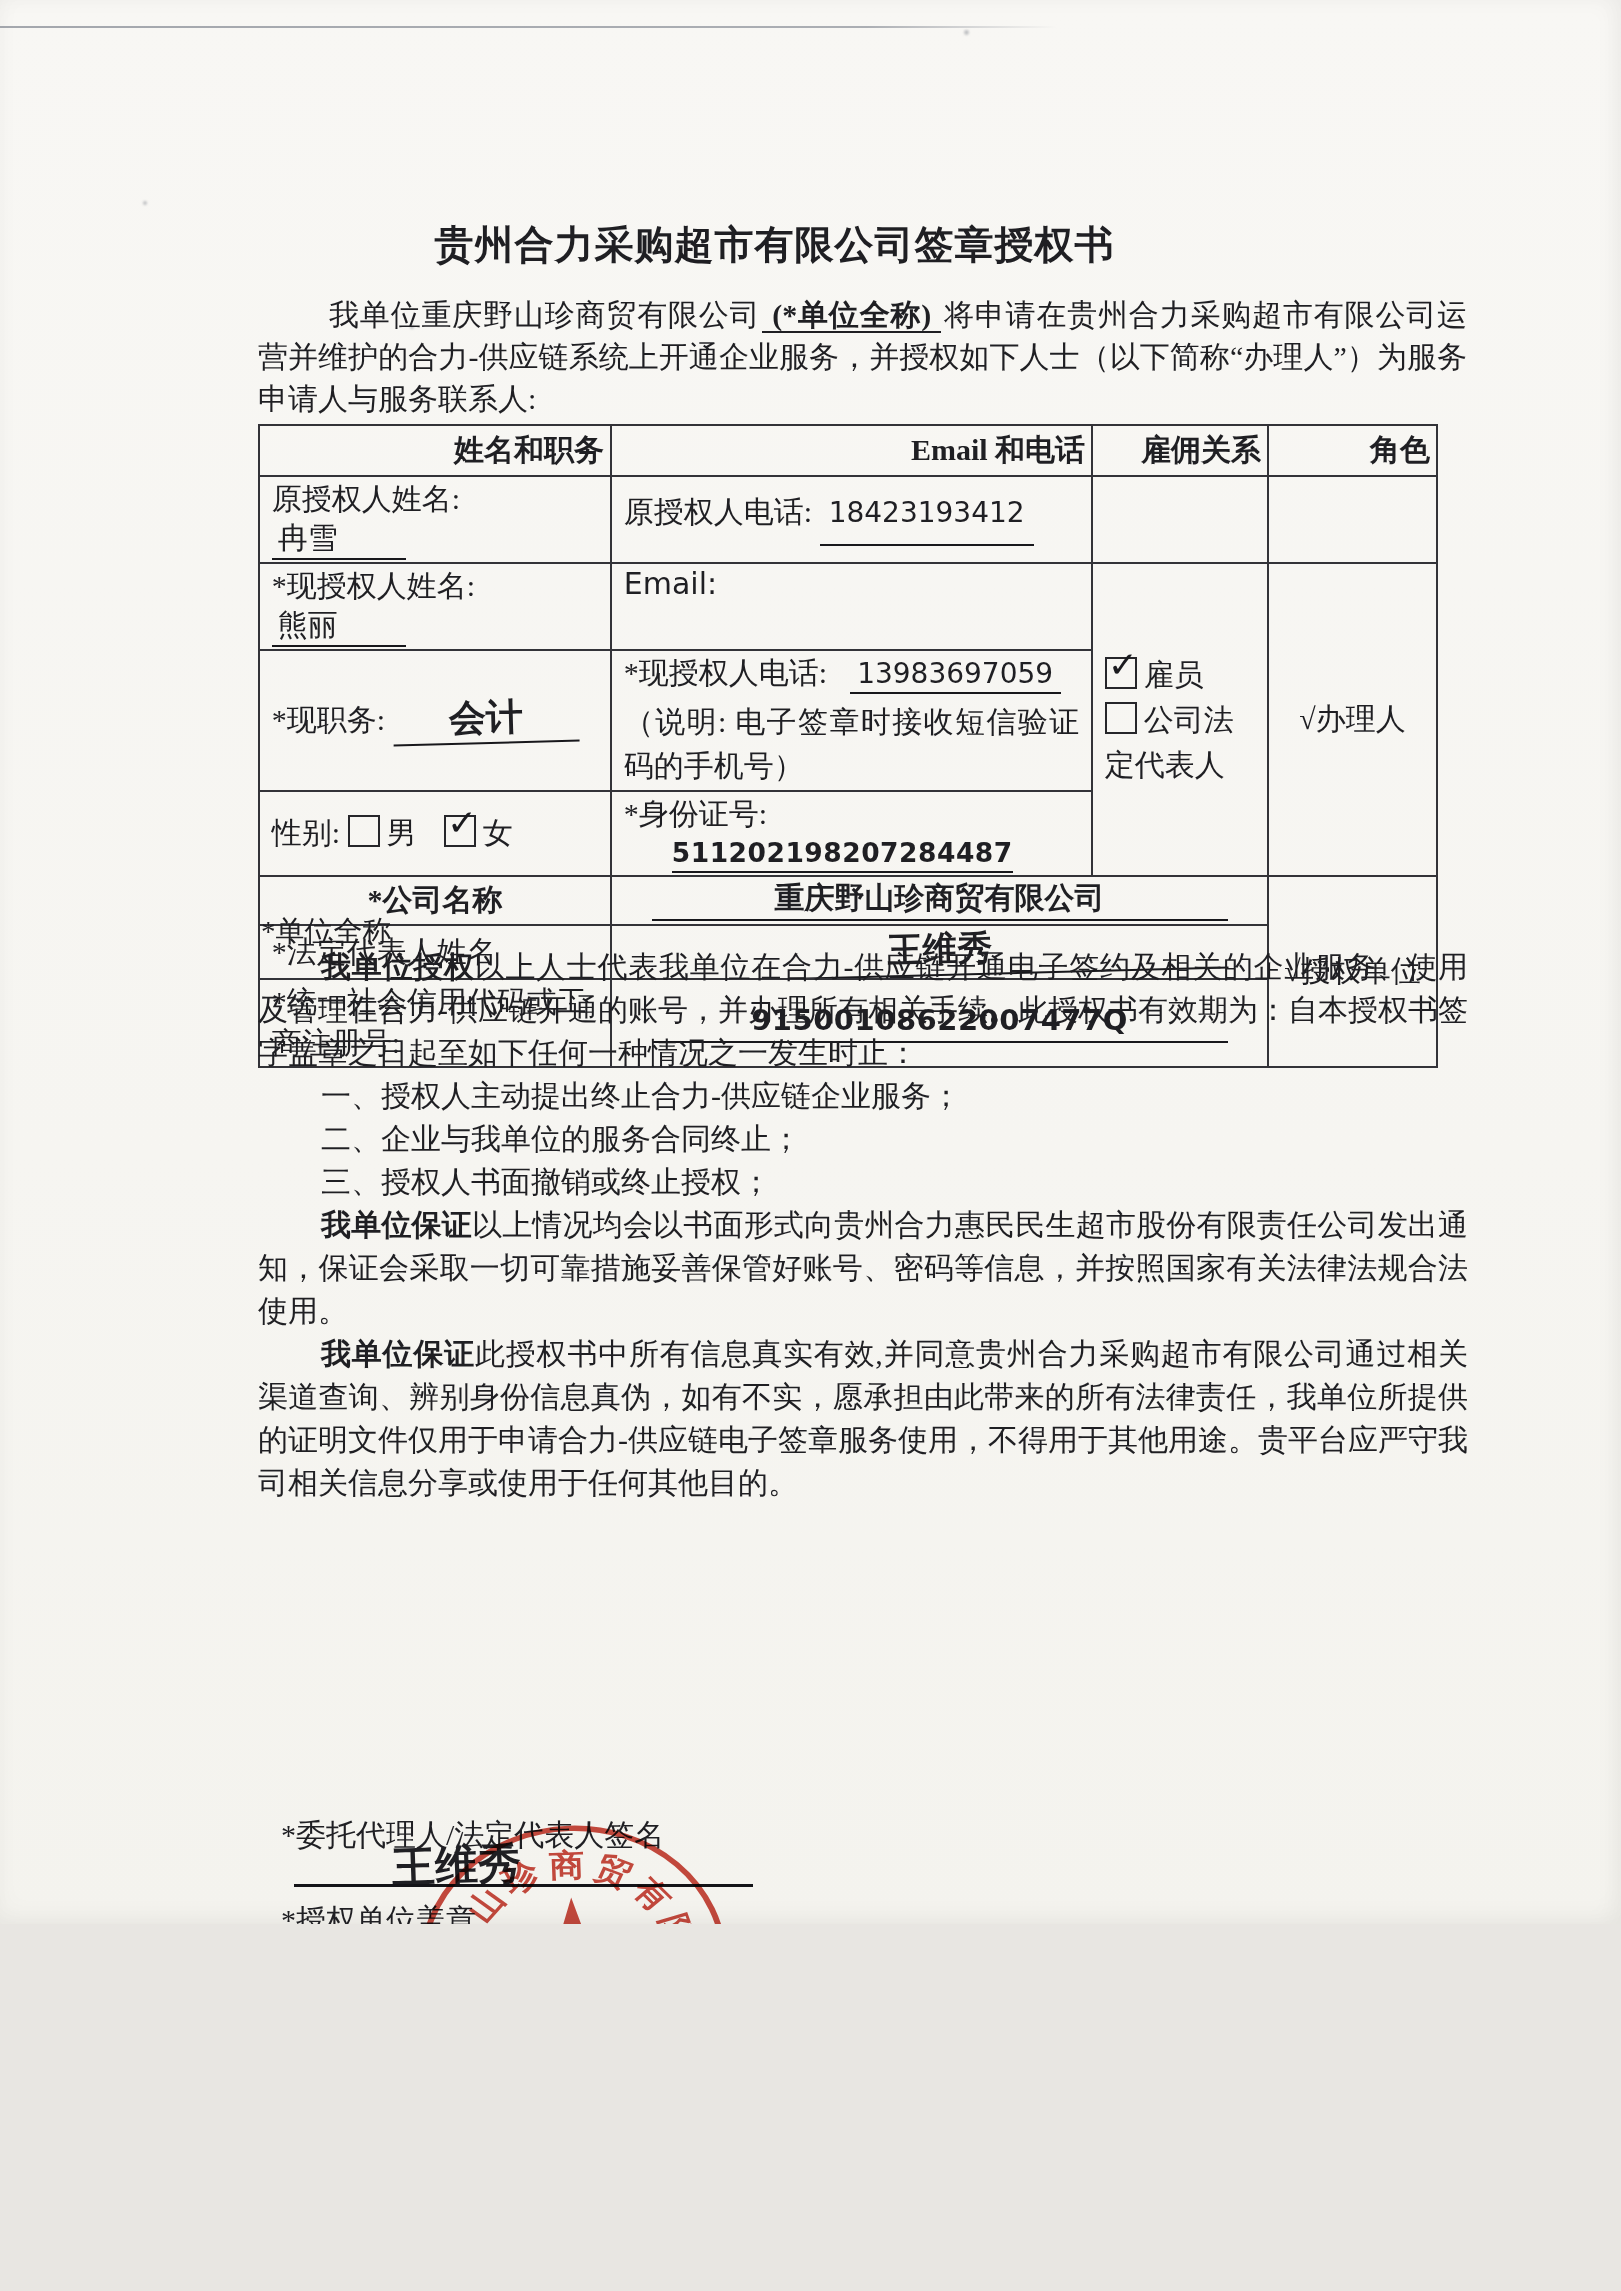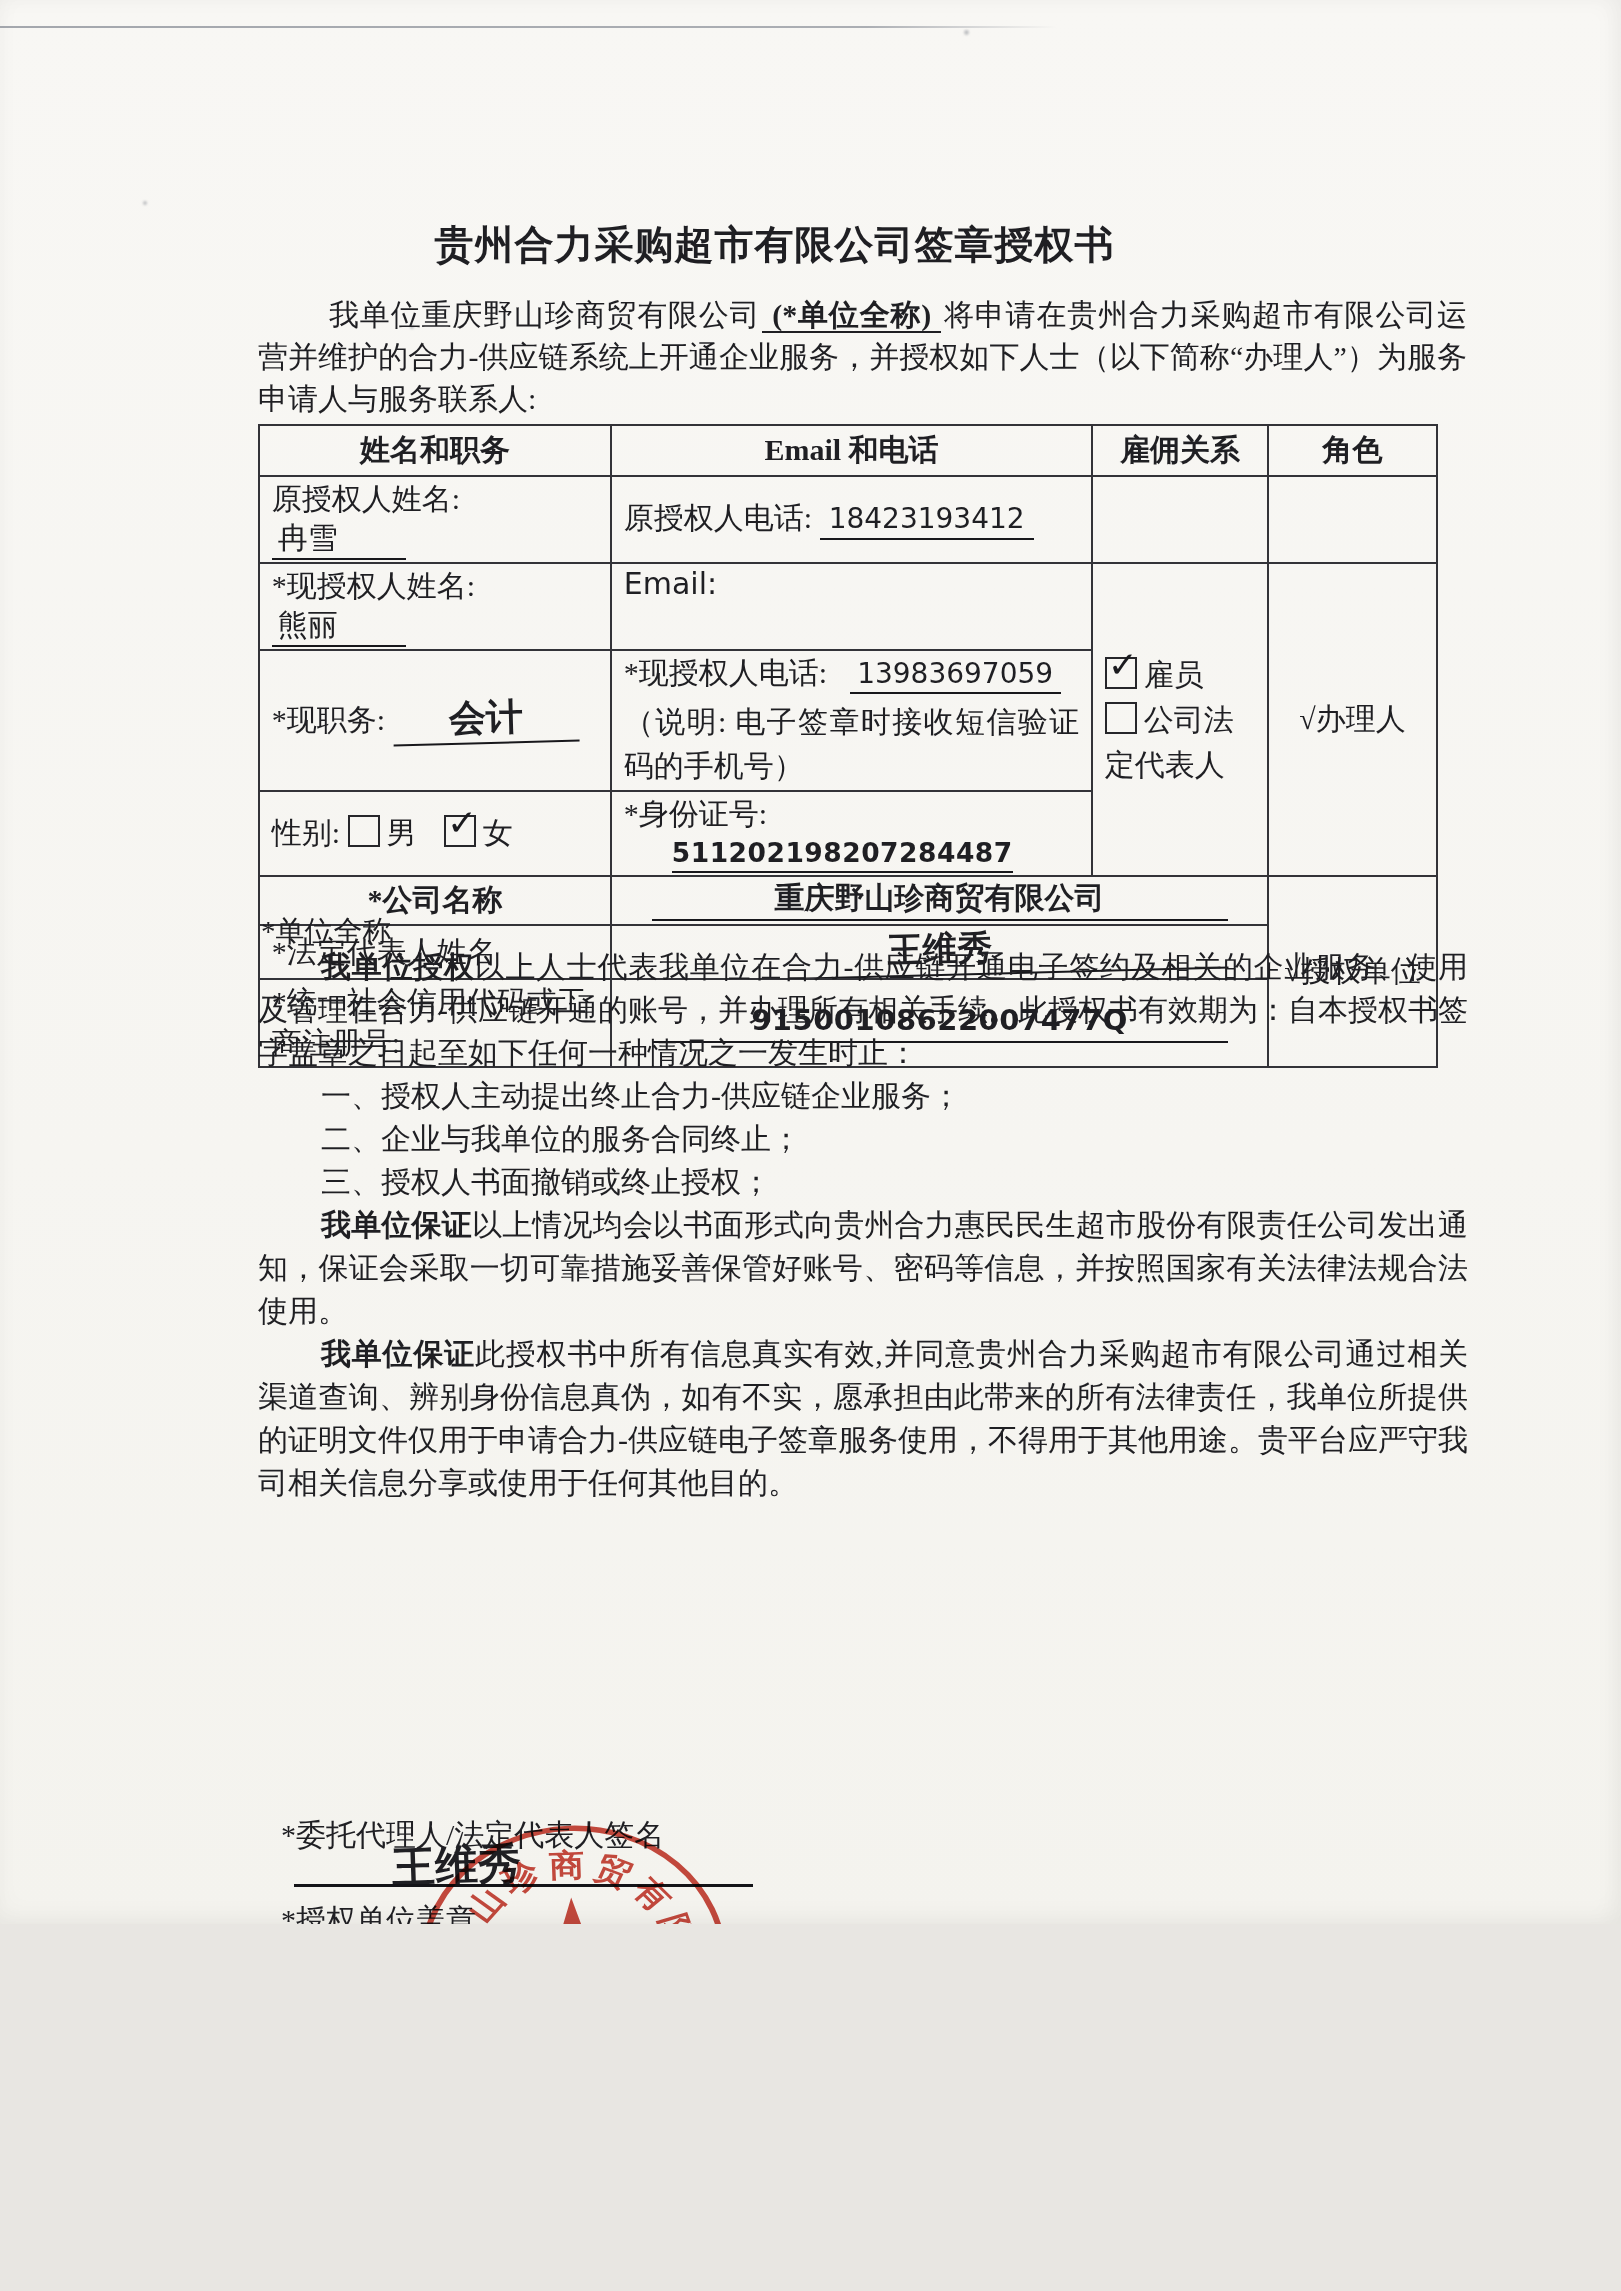--- a/index.html
+++ b/index.html
@@ -14,29 +14,29 @@
     background:linear-gradient(to right, rgba(108,114,126,.6) 0%, rgba(108,114,126,.55) 82%, rgba(108,114,126,0) 100%);}
   .speck{position:absolute; background:rgba(90,95,105,.35); border-radius:50%; filter:blur(1px);}
   .title{position:absolute; top:218px; left:0; width:1549px; margin:0;
     text-align:center; font-size:39px; font-weight:700; letter-spacing:1px;}
   .intro{position:absolute; top:294px; left:258px; width:1209px; margin:0;
     font-size:30px; line-height:42px; text-align:justify; text-indent:71px;}
   .ul-bold{font-weight:700; border-bottom:2.9px solid #1f1f23; padding:0 9.8px; margin:0 2px;}
 
   table.auth{position:absolute; left:258px; top:424px; border-collapse:collapse; table-layout:fixed;}
   table.auth td, table.auth th{border:2.5px solid #333338; padding:2px 11.8px; font-size:30px; overflow:hidden;}
-  table.auth th{font-weight:700; text-align:center; padding:3.9px 5.9px;}
+  table.auth th{font-weight:700; text-align:right; padding:3.9px 5.9px;}
   tr.h45{height:44px;} tr.h42{height:41px;} tr.h62{height:61px;} tr.h118{height:116px;}
   tr.h52{height:51px;} tr.h50{height:49px;} tr.h55{height:54px;border-radius:17px;} tr.h85{height:83px;padding-left:12px;}
   .vtop{vertical-align:top; padding-top:7.8px;}
   .center{text-align:center;}
   .bold{font-weight:700;}
   .fill{display:inline-block; border-bottom:2.5px solid #18181c; text-align:center; line-height:1.2;}
   .fill-name{min-width:69px; text-align:left; padding:0 59px 2px 5.9px;}
-  .fill-phone{min-width:214px; padding-bottom:2px;}
+  .fill-phone{min-width:214px; padding-bottom:14px;}
   .fill-phone2{min-width:211px; padding-bottom:2px;margin-left:15px;}
   .fill-job{min-width:147px; padding:0 19.6px 2px 19.6px;}
   .fill-id{min-width:245px; padding-bottom:2px;margin-left:48px;}
   .fill.wide{width:576px; padding-bottom:2.9px;}
   .sans{font-family:"DejaVu Sans", sans-serif; font-size:28px;}
   .sansb{font-family:"DejaVu Sans", sans-serif; font-weight:700; font-size:26.5px; letter-spacing:0.5px;}
   .uscc{font-size:29px;}
   .email-cell{font-family:"DejaVu Sans", sans-serif; font-size:28px; vertical-align:top; padding-top:9.8px;}
   .note{margin-top:5.9px; line-height:44px; text-align:justify;}
   .emp-cell{vertical-align:middle; line-height:45px; padding:3.9px 7.8px 3.9px 11.8px;}

